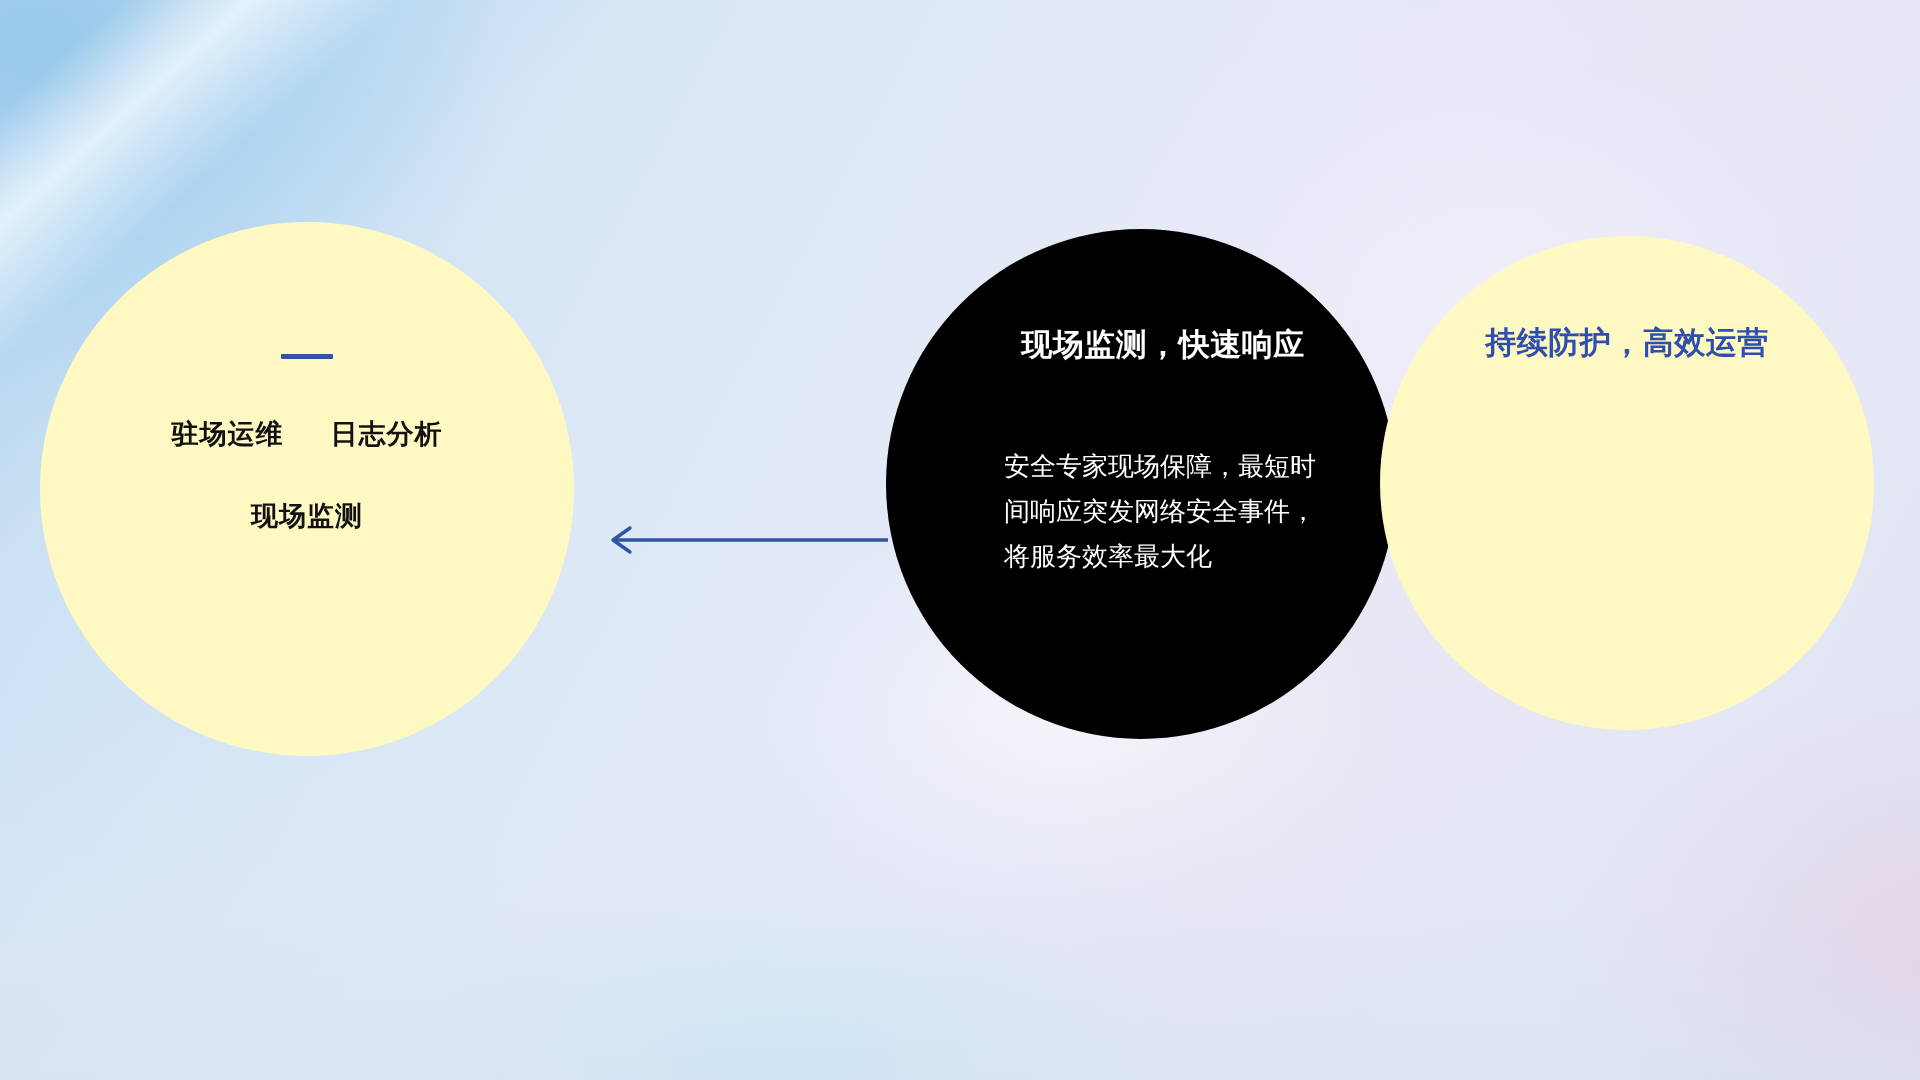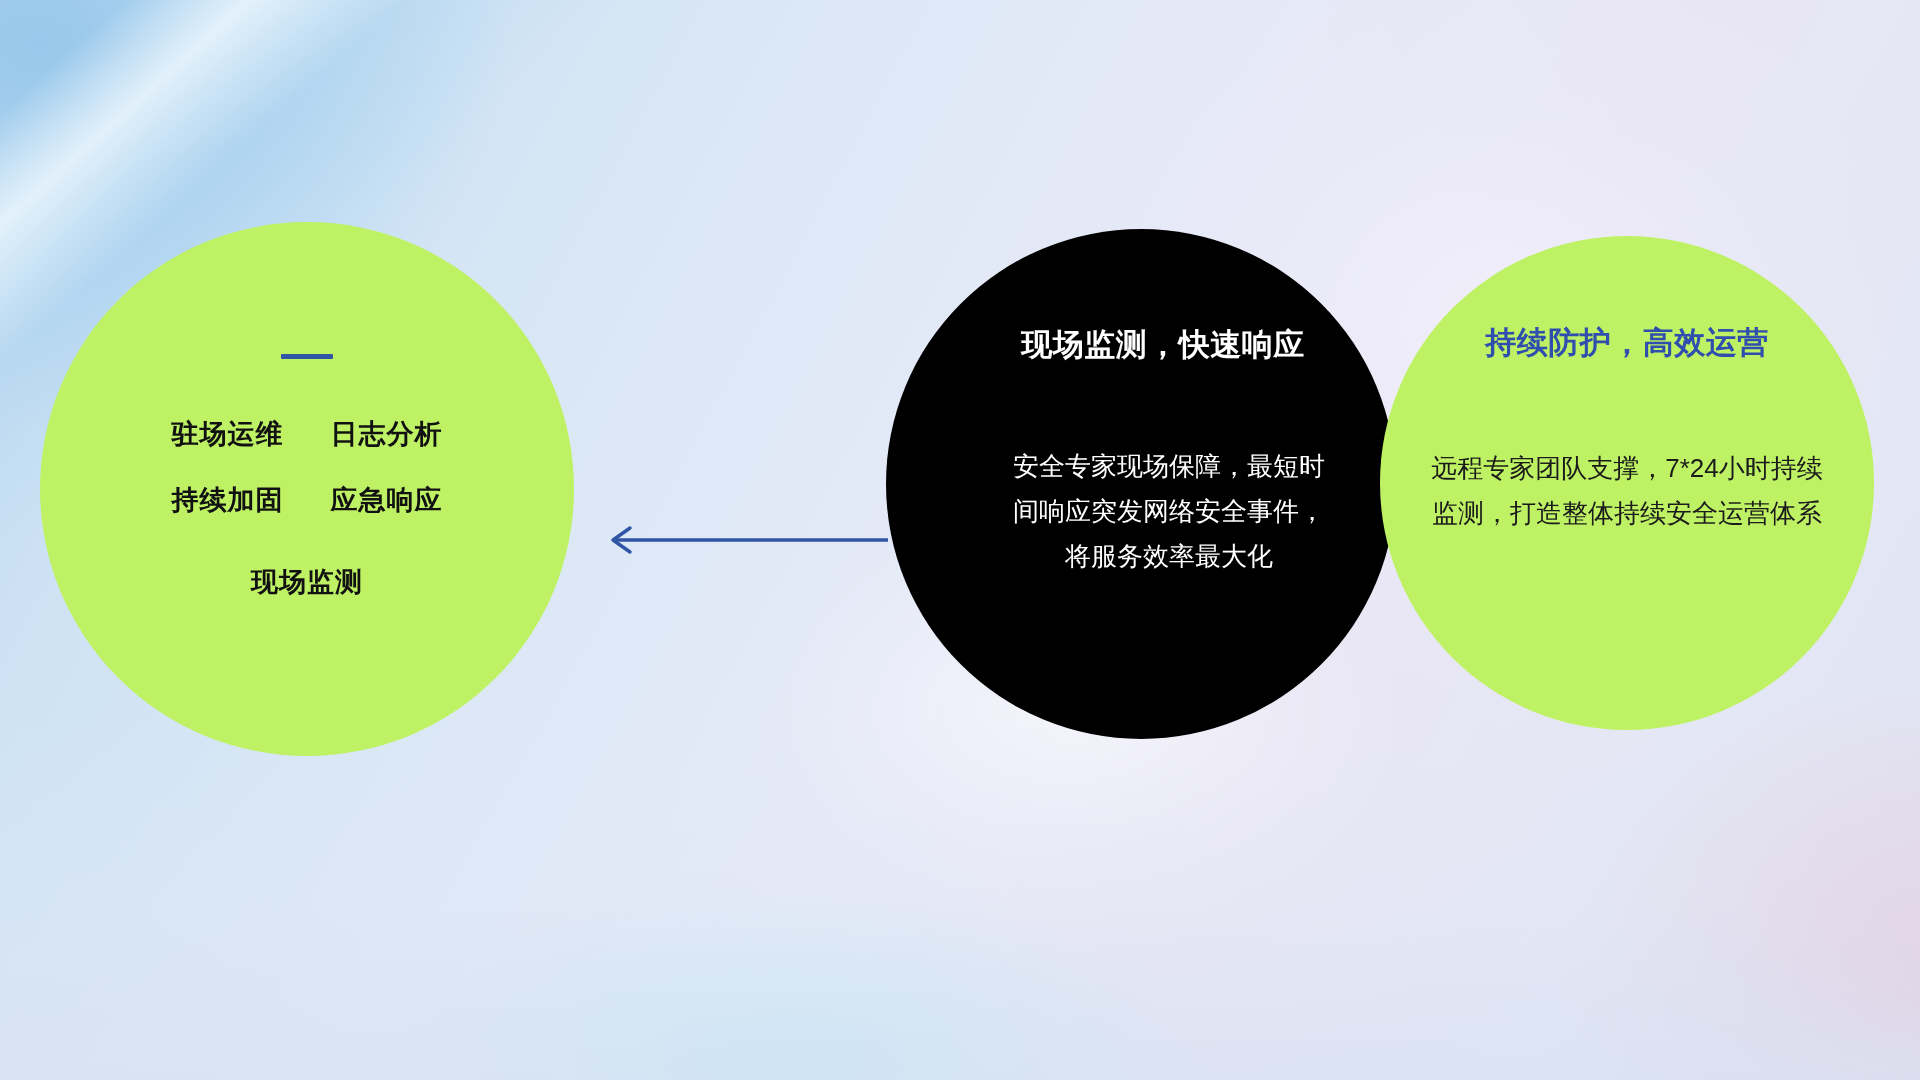--- a/index.html
+++ b/index.html
@@ -88,21 +88,21 @@
         rgba(255,255,255,0.0) 34%);
   }
 
   
   .circle {
     position: absolute;
     border-radius: 50%;
     box-sizing: border-box;
   }
   .circle-white {
-    background: #bef264;
+    background: #fef9c3;
     text-decoration: underline;
   }
 
   #circle-left {
     left: 40px;
     top: 222px;
     width: 534px;
     height: 534px;
   }
   #circle-blue {
@@ -179,21 +179,21 @@
     white-space: nowrap;
     margin-left: 44px;
   }
   #blue-body {
     margin-top: 78px;
     width: 330px;
     margin-left: 56px;
     font-size: 26px;
     line-height: 45px;
     color: #ffffff;
-    text-align: center;
+    text-align: left;
   }
 
   
   #right-content {
     position: absolute;
     left: 0;
     top: 0;
     width: 494px;
     height: 494px;
     display: flex;
@@ -244,41 +244,35 @@
   <div class="circle circle-white" id="circle-left">
     <div id="left-content">
       <div id="left-divider"></div>
 
       <div class="left-line">
         <span>驻场运维</span>
         <span class="gap"></span>
         <span>日志分析</span>
       </div>
 
-      <div class="left-line">
-        <span>持续加固</span>
-        <span class="gap"></span>
-        <span>应急响应</span>
-      </div>
 
       <div class="left-line" id="left-line-3">现场监测</div>
     </div>
   </div>
 
   <div class="circle" id="circle-blue">
     <div id="blue-content">
       <div id="blue-heading">现场监测，快速响应</div>
       <div id="blue-body">安全专家现场保障，最短时间响应突发网络安全事件，将服务效率最大化</div>
     </div>
   </div>
 
   <div class="circle circle-white" id="circle-right">
     <div id="right-content">
       <div id="right-heading">持续防护，高效运营</div>
-      <div id="right-body">远程专家团队支撑，7*24小时持续监测，打造整体持续安全运营体系</div>
     </div>
   </div>
 
   <svg id="arrow" viewBox="0 0 290 40">
     <line x1="288" y1="20" x2="16" y2="20" stroke="#2F55A4" stroke-width="3.4"></line>
     <polyline points="30,8 13,20 30,32" fill="none" stroke="#2F55A4" stroke-width="3.4" stroke-linecap="round" stroke-linejoin="round"></polyline>
   </svg>
 
 </div>
 

